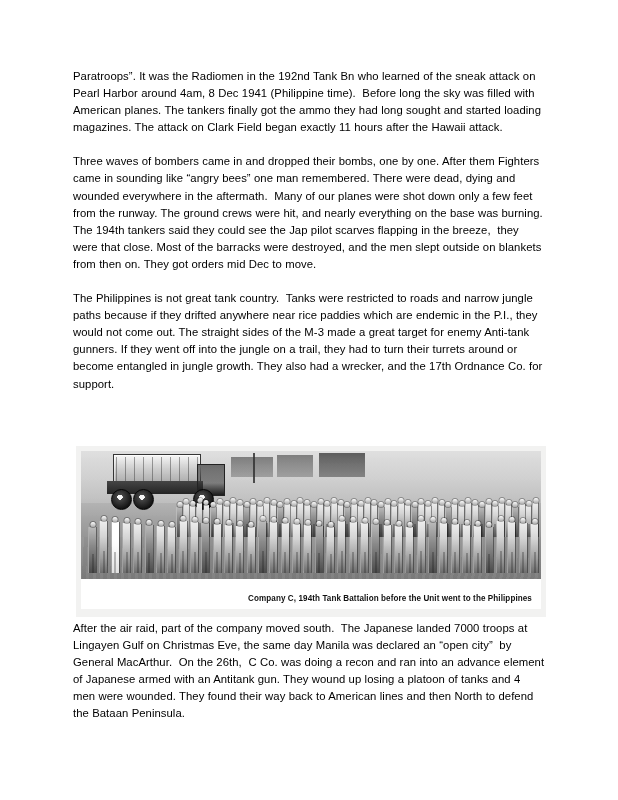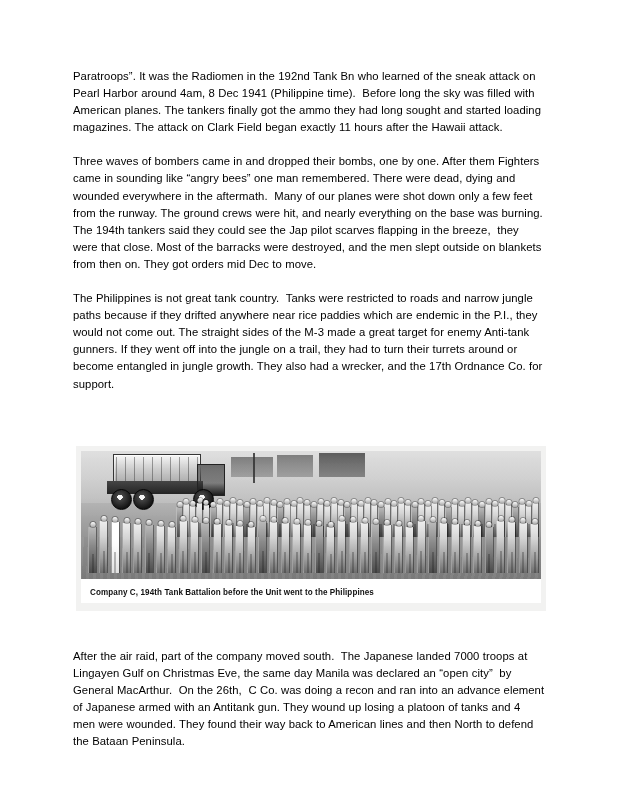--- a/index.html
+++ b/index.html
@@ -132,22 +132,22 @@
   }
   .sol.white {
     background: linear-gradient(180deg,#ffffff 0%, #f4f4f1 45%, #d9d9d4 100%);
   }
   .sol.dark {
     background: linear-gradient(180deg,#b7b7b0 0%, #8a8a84 40%, #4f4f4a 100%);
   }
   .caption-band {
     width: 460px;
     background: #ffffff;
-    padding: 2px 0 4px 0;
-    text-align: left;
+    padding: 8px 0 4px 0;
+    text-align: right;
   }
   .caption {
     font-family: "Liberation Sans Narrow", "Liberation Sans", sans-serif;
     font-weight: bold;
     font-size: 8.6px;
     line-height: 11px;
     letter-spacing: .1px;
     color: #111111;
     transform: scaleX(.94);
     display: inline-block;
@@ -288,17 +288,17 @@
           <div class="sol" style="left: 450px; width: 7px; height: 49px;"></div>
         </div>
     </div>
 
     <div class="caption-band">
       <figcaption class="caption">Company C, 194th Tank Battalion before the Unit went to the Philippines</figcaption>
     </div>
     <div class="figure-foot"></div>
   </figure>
 
-  <div class="content" style="top:648px;">
+  <div class="content" style="top:620px;">
     <p class="body-par">After the air raid, part of the company moved south.  The Japanese landed 7000 troops at Lingayen Gulf on Christmas Eve, the same day Manila was declared an “open city”  by General MacArthur.  On the 26th,  C Co. was doing a recon and ran into an advance element of Japanese armed with an Antitank gun. They wound up losing a platoon of tanks and 4 men were wounded. They found their way back to American lines and then North to defend the Bataan Peninsula.</p>
   </div>
 
 </div>
 
 </body></html>

